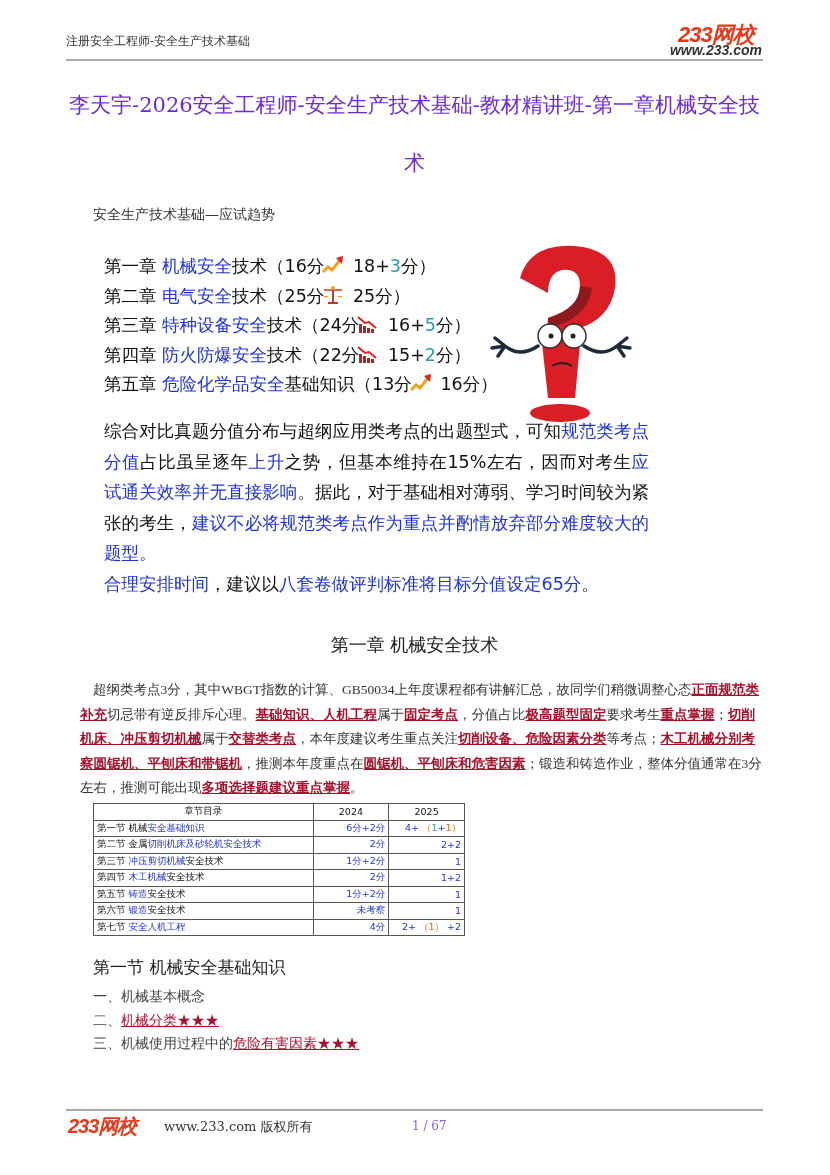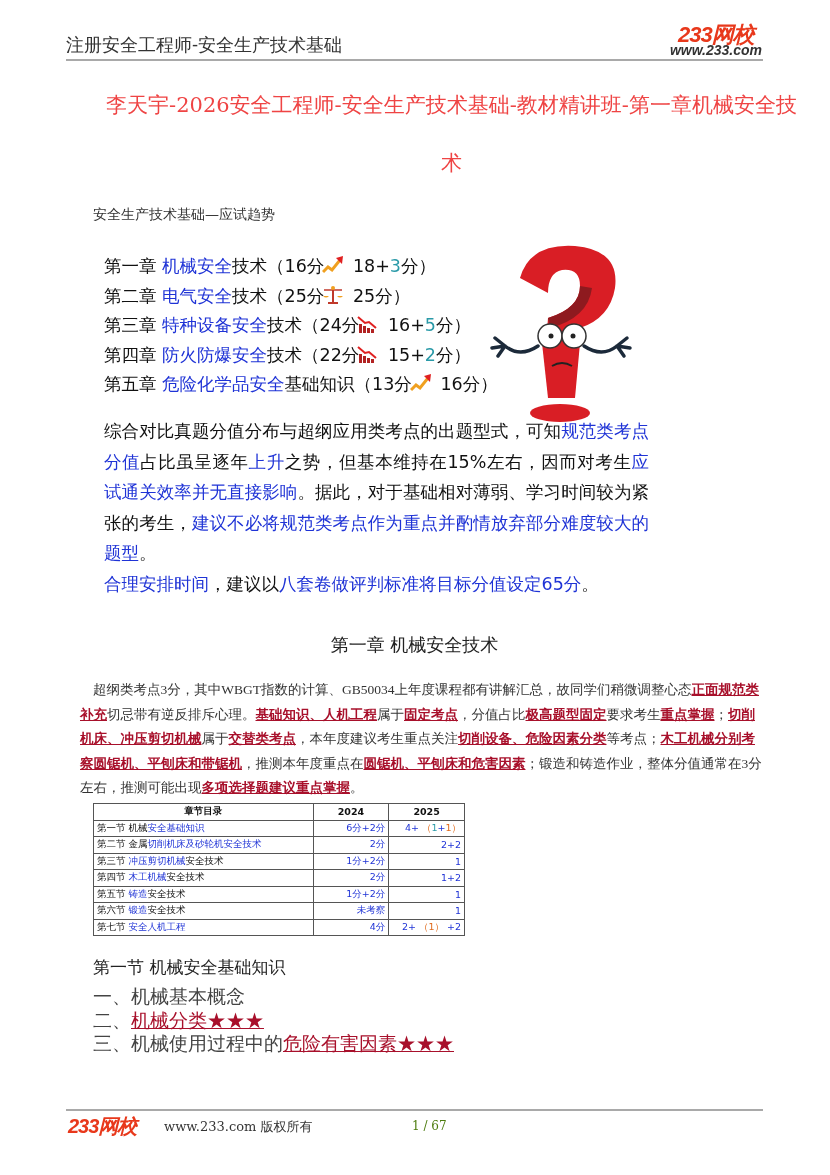--- a/index.html
+++ b/index.html
@@ -1,50 +1,50 @@
 <!DOCTYPE html>
 <html><head>
 <meta charset="utf-8">
 <style>
   html, body { margin: 0; padding: 0; background: #ffffff; }
   body { width: 830px; height: 1175px; position: relative; overflow: hidden;
          font-family: "DejaVu Serif", "Liberation Serif", serif; color: #222; }
   .abs { position: absolute; }
-  .header-text { left: 66px; top: 33px; font-size: 18px; color: #333; }
+  .header-text { left: 66px; top: 33px; font-size: 12px; color: #333; }
   .logo { font-family: Liberation Sans, sans-serif; font-style: italic; font-weight: bold; color: #e8381b; letter-spacing: -1px; }
   .header-logo { right: 68px; top: 24px; text-align: center; }
   .header-logo .big { font-size: 22px; line-height: 22px; }
   .header-logo .small { font-size: 14px; color: #333; line-height: 9px; letter-spacing: 0; }
   .rule { left: 66px; width: 697px; height: 2px; background: #a9a9a9; }
-  .title { left: 66px; width: 697px; text-align: center; font-size: 21px; color: #ef4444; line-height: 50px; top: 80px; margin-left: 37px; }
+  .title { left: 66px; width: 697px; text-align: center; font-size: 21px; color: #6d28d9; line-height: 50px; top: 80px; }
   .subtitle { left: 93px; top: 206px; font-size: 14px; color: #333; }
   .infog { left: 104px; top: 252px; width: 545px; font-family: "DejaVu Sans", "Liberation Sans", sans-serif; font-size: 17.5px; line-height: 29.5px; color: #111; }
   .infog .line { white-space: nowrap; }
   .blue { color: #1f33d6; margin-top: 45px; }
   .teal { color: #2a9aa8; }
   .ico { display: inline-block; width: 22px; height: 20px; vertical-align: -3px; margin: 0 3px 0 -2px; }
   .qmark { left: 480px; top: 238px; width: 160px; height: 185px; }
   .para { left: 104px; top: 416px; width: 545px; font-family: "DejaVu Sans", "Liberation Sans", sans-serif; font-size: 17.5px; line-height: 30.5px; color: #111; text-align: justify; }
   .ch-title { left: 66px; width: 697px; top: 633px; text-align: center; font-size: 18px; color: #222; }
   .body-text { left: 80px; width: 685px; top: 678px; font-size: 13.5px; line-height: 24.5px; color: #333; text-indent: 13px; font-family: Liberation Serif, serif; }
   .red { color: #a8102b; text-decoration: underline; font-weight: bold; }
   table.score { position: absolute; left: 93px; top: 803px; width: 372px; border-collapse: collapse;
                 font-family: "DejaVu Sans", "Liberation Sans", sans-serif; font-size: 9.5px; }
   table.score th, table.score td { border: 1px solid #555; height: 15.5px; padding: 0 3px; }
-  table.score th { font-weight: bold; color: #111; text-align: center; }
+  table.score th { font-weight: normal; color: #111; text-align: center; }
   table.score td.c { text-align: right; color: #1f33d6; }
   table.score td.l { color: #111; white-space: nowrap; }
   .orange { color: #e06a1b; }
   .sec-title { left: 93px; top: 956px; font-size: 17px; color: #222; }
-  .outline { left: 93px; top: 985px; font-size: 19px; line-height: 23.5px; color: #444; }
+  .outline { left: 93px; top: 985px; font-size: 14px; line-height: 23.5px; color: #444; }
   .footer-rule { top: 1109px; }
   .footer { left: 66px; top: 1113px; width: 697px; height: 24px; }
   .footer .logo { font-size: 20px; position: absolute; left: 2px; top: 0; }
   .footer .copy { position: absolute; left: 98px; top: 5px; font-size: 13px; color: #333; text-align: center; }
-  .footer .page { position: absolute; left: 346px; top: 6px; font-size: 12px; color: #4d7c0f; }
+  .footer .page { position: absolute; left: 346px; top: 6px; font-size: 12px; color: #8b5cf6; }
 </style>
 </head>
 <body>
 
 <div class="abs header-text">注册安全工程师-安全生产技术基础</div>
 <div class="abs header-logo">
   <div class="logo big">233网校</div>
   <div class="logo small">www.233.com</div>
 </div>
 <div class="abs rule" style="top:59px;"></div>

